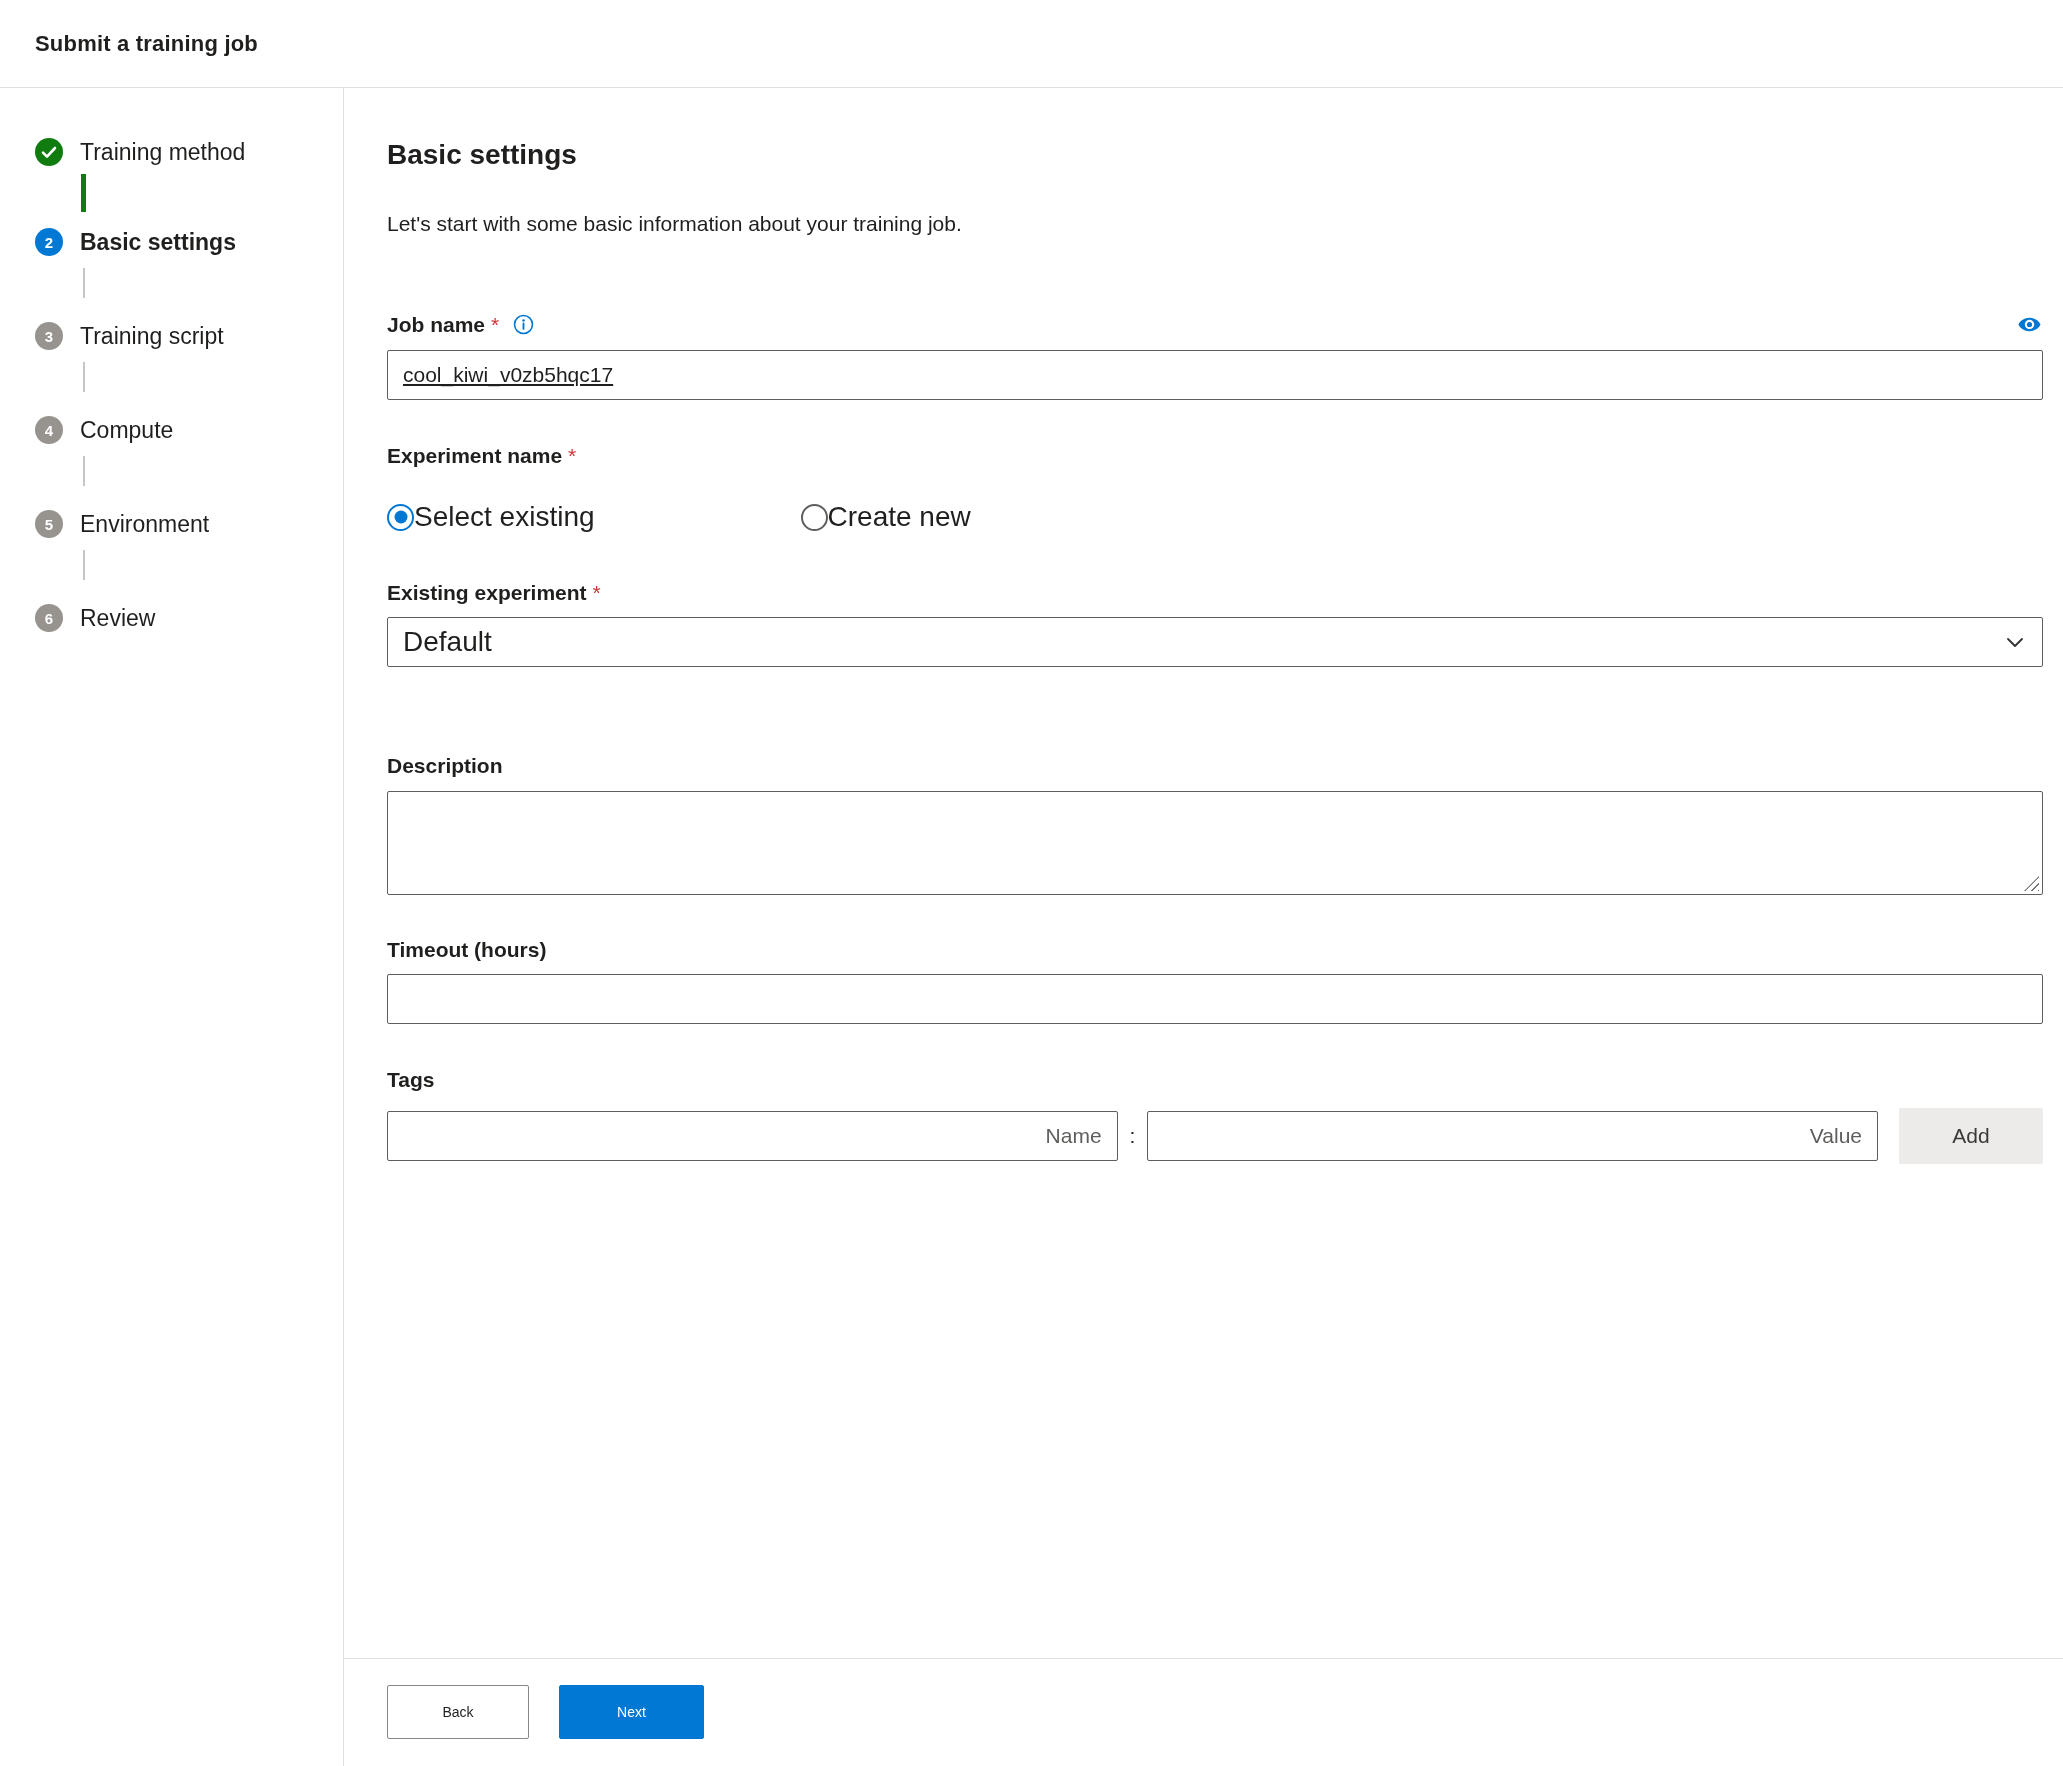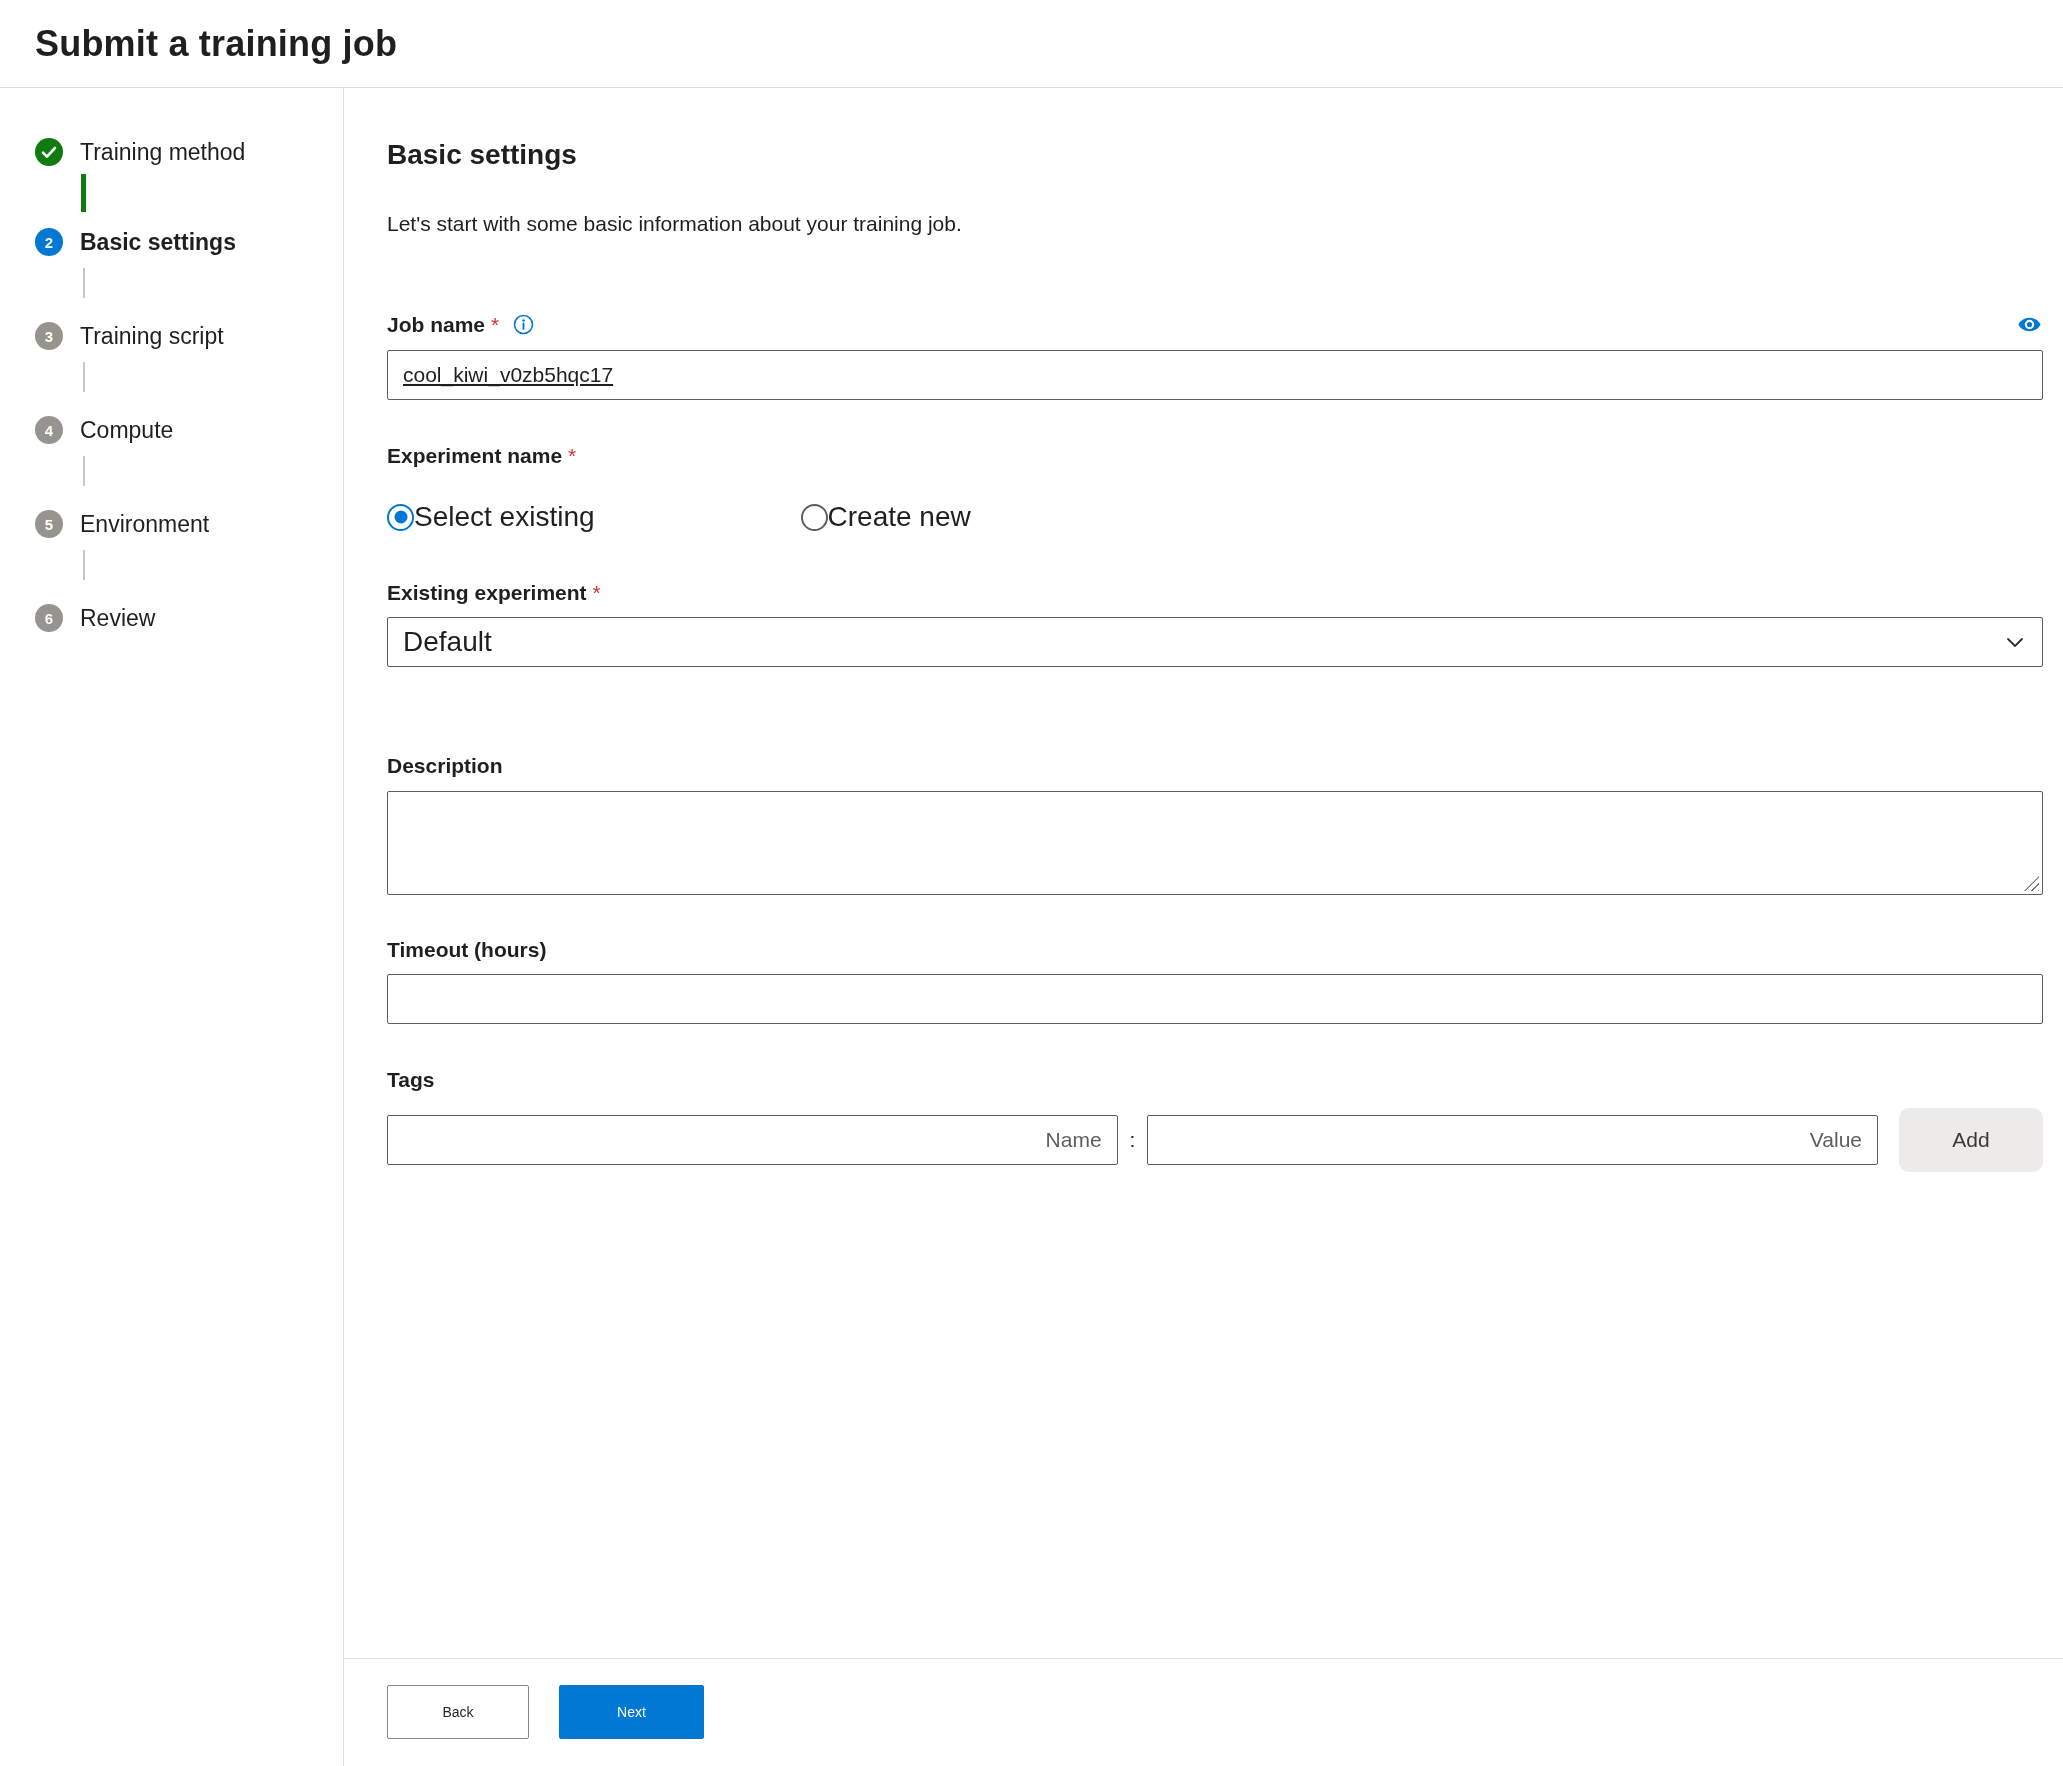--- a/index.html
+++ b/index.html
@@ -1,21 +1,21 @@
 <!DOCTYPE html>
 <html><head>
 <meta charset="utf-8">
 <style>
   * { margin:0; padding:0; box-sizing:border-box; }
   html, body { background:#ffffff; color:#201f1e; font-family:"Liberation Sans","DejaVu Sans",sans-serif; }
   .page { width:2063px; height:1766px; display:flex; flex-direction:column; background:#fff; overflow:hidden; }
 
   
   .header { flex:0 0 88px; border-bottom:1px solid #e1dfdd; display:flex; align-items:center; padding-left:35px; }
-  .header h1 { font-size:36px; font-weight:700; letter-spacing:0.2px; }
+  .header h1 { font-size:22px; font-weight:700; letter-spacing:0.2px; }
 
   
   .body { flex:1; display:flex; min-height:0; }
 
   
   .stepper { flex:0 0 344px; width:344px; border-right:1px solid #e1dfdd; padding:50px 0 0 35px; }
   .step { display:flex; align-items:center; cursor:pointer; }
   .step-circle { width:28px; height:28px; flex:0 0 28px; border-radius:50%; display:flex; align-items:center; justify-content:center; font-size:15px; font-weight:600; color:#fff; }
   .step-circle.num { background:#97948f; }
   .step-circle.current { background:#0078d4; }
@@ -65,22 +65,22 @@
                        resize:none; font-family:inherit; font-size:21px; padding:10px 15px; outline:none; }
   .grip { position:absolute; right:4px; bottom:4px; width:15px; height:15px; pointer-events:none;
           background:repeating-linear-gradient(135deg,#767676 0 1.6px,transparent 1.6px 5px);
           clip-path:polygon(100% 0,100% 100%,0 100%); }
 
   .timeout-label { margin-top:43px; }
   .tags-label { margin-top:44px; }
   .tag-row { margin-top:16px; display:flex; align-items:center; }
   .tag-name, .tag-value { flex:1;text-align:right; }
   .tag-colon { margin:0 12px; font-size:21px; }
-  .add-btn { margin-left:21px; width:144px; flex:0 0 144px; height:64px; background:#edebe9; border:none;
-             border-radius:10px; font-family:inherit; font-size:21px; color:#3b3a39; cursor:pointer; }
+  .add-btn { margin-left:21px; width:144px; flex:0 0 144px; height:56px; background:#edebe9; border:none;
+             border-radius:2px; font-family:inherit; font-size:21px; color:#3b3a39; cursor:pointer; }
 
   
   .footer { flex:0 0 108px; border-top:1px solid #e1dfdd; padding:26px 0 0 43px; display:flex; align-items:flex-start; }
   .btn { height:54px; border-radius:2px; font-family:inherit; font-size:14px; cursor:pointer; }
   .btn-back { width:142px; background:#fff; border:1px solid #8a8886; color:#201f1e; }
   .btn-next { width:145px; margin-left:30px; background:#0078d4; border:1px solid #0078d4; color:#fff; }
 </style>
 </head>
 <body>
 

